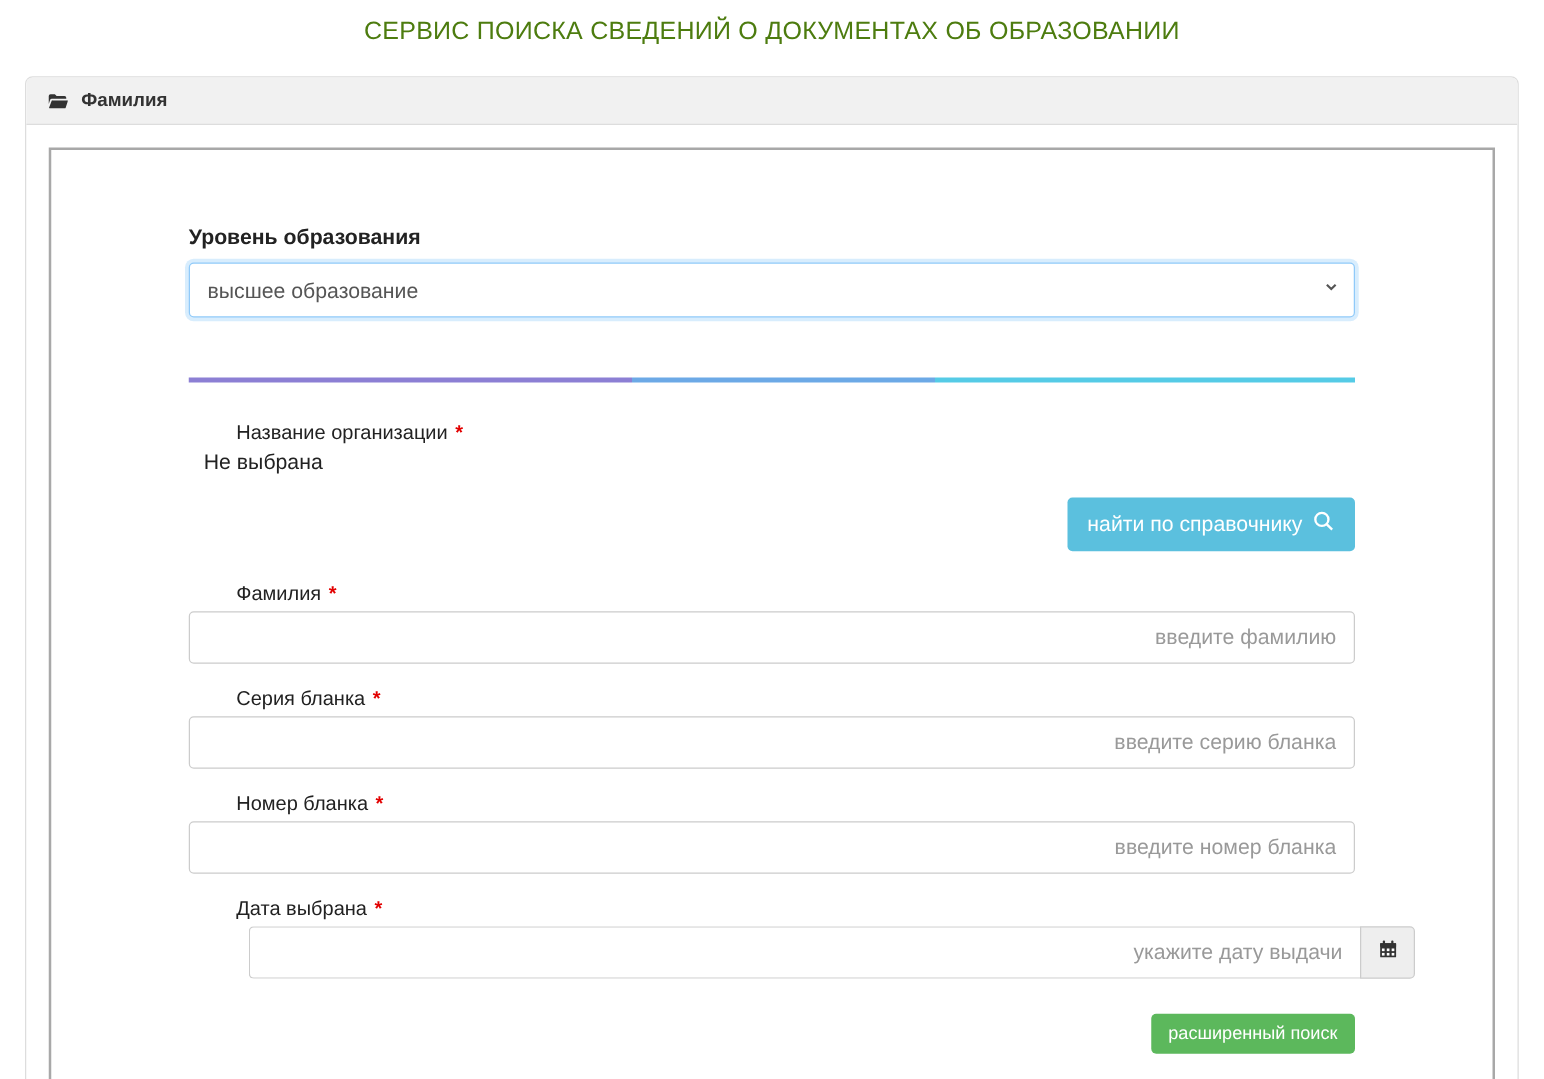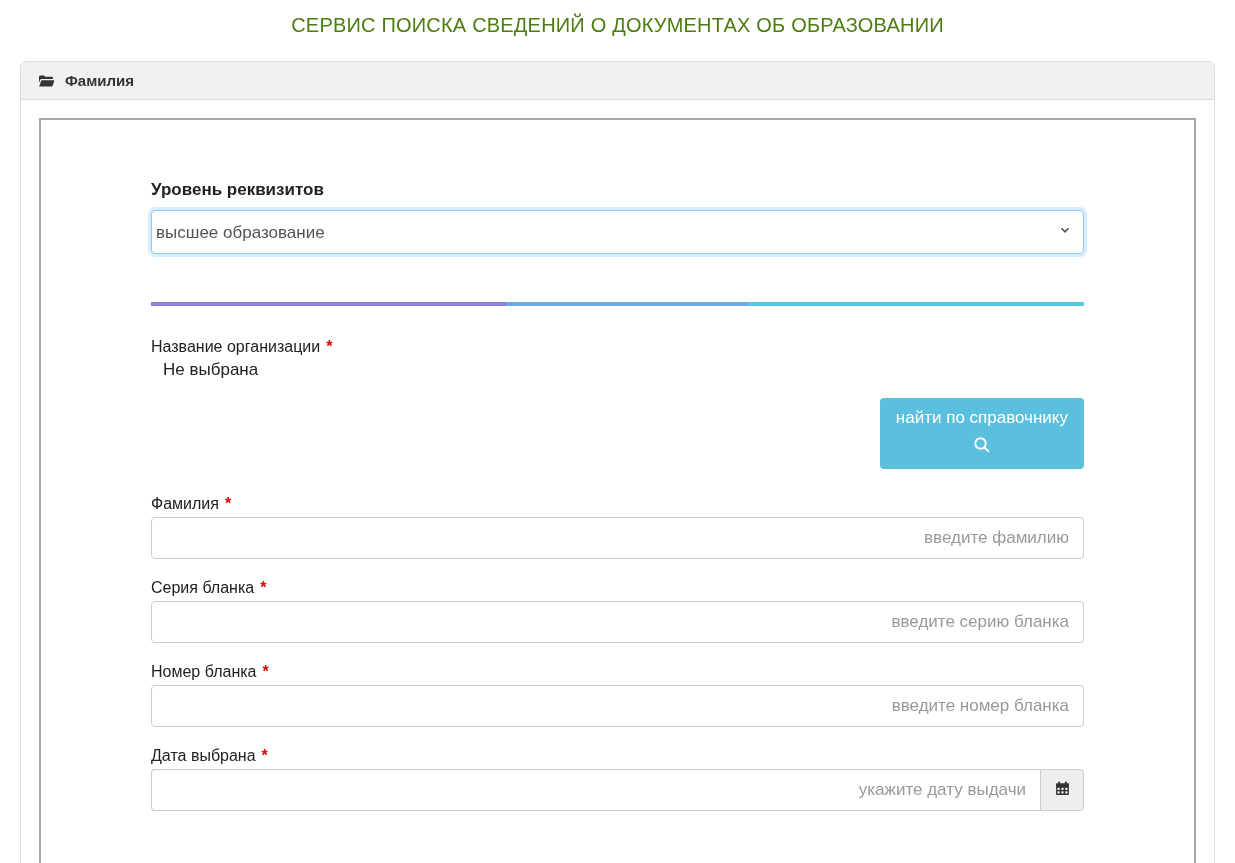--- a/index.html
+++ b/index.html
@@ -56,21 +56,21 @@
     margin-bottom: 10px;
   }
   .select-wrap {
     position: relative;
   }
   .select {
     width: 100%;
     height: 44px;
     border: 1px solid #90caf9;
     border-radius: 4px;
-    padding: 0 4px;
+    padding: 0 14px;
     font-size: 17px;
     color: #555;
     background: #fff;
     appearance: none;
     outline: none;
     box-shadow: 0 0 0 3px rgba(144,202,249,0.35);
   }
   .select-caret {
     position: absolute;
     right: 12px;
@@ -90,20 +90,21 @@
     color: #222;
     margin-bottom: 6px;
   }
   .form-label {
     font-size: 16px;
     color: #222;
     margin-bottom: 4px;
     display: flex;
     align-items: center;
     gap: 6px;
+    margin-left: 38px;
   }
   .req {
     color: #e20000;
     font-weight: 700;
   }
   .org-value {
     font-size: 17px;
     color: #222;
     margin-top: 4px;
     margin-bottom: 18px;
@@ -116,21 +117,20 @@
   }
   .btn {
     display: inline-flex;
     align-items: center;
     gap: 8px;
     border: none;
     border-radius: 4px;
     cursor: pointer;
     font-size: 17px;
     padding: 10px 16px;
-    flex-direction: column;
   }
   .btn-cyan {
     background: #5bc0de;
     color: #fff;
   }
   .btn-green {
     background: #5cb85c;
     color: #fff;
     font-size: 14.5px;
     padding: 8px 14px;
@@ -148,20 +148,21 @@
     color: #555;
     background: #fff;
     text-align: right;
   }
   .text-input::placeholder {
     color: #999;
   }
   .input-group {
     display: flex;
     width: 100%;
+    margin-left: 48px;
   }
   .input-group .text-input {
     border-top-right-radius: 0;
     border-bottom-right-radius: 0;
     border-right: none;
     flex: 1;
   }
   .input-addon {
     width: 44px;
     border: 1px solid #ccc;
@@ -192,21 +193,21 @@
         <path d="M2 4a2 2 0 0 1 2-2h5l2 2h9a2 2 0 0 1 2 2v1H5.5a2 2 0 0 0-1.9 1.37L2 13V4z"></path>
         <path d="M2.6 18h17.8a1 1 0 0 0 .95-.68l2.3-7A1 1 0 0 0 22.7 9H6.2a1 1 0 0 0-.95.68l-2.6 7A1 1 0 0 0 2.6 18z"></path>
       </svg>
     </span>
     <span>Фамилия</span>
   </div>
 
   <div class="panel-body">
     <div class="inner-card">
 
-      <div class="field-label">Уровень реквизитов</div>
+      <div class="field-label">Уровень образования</div>
       <div class="select-wrap">
         <select class="select">
           <option>высшее образование</option>
         </select>
         <span class="select-caret">
           <svg width="14" height="14" viewBox="0 0 24 24" fill="none" stroke="#555" stroke-width="3">
             <polyline points="6 9 12 15 18 9"></polyline>
           </svg>
         </span>
       </div>
@@ -275,16 +276,21 @@
                 <rect x="10.5" y="16" width="3" height="3" fill="#fff"></rect>
                 <rect x="16" y="16" width="3" height="3" fill="#fff"></rect>
                 <rect x="6" y="2" width="2.5" height="5" rx="1" fill="#333"></rect>
                 <rect x="15.5" y="2" width="2.5" height="5" rx="1" fill="#333"></rect>
               </svg>
             </span>
           </div>
         </div>
       </div>
 
+      <div class="bottom-row">
+        <button class="btn btn-green">
+          <span>расширенный поиск</span>
+        </button>
+      </div>
 
     </div>
   </div>
 </div>
 
 </body></html>

